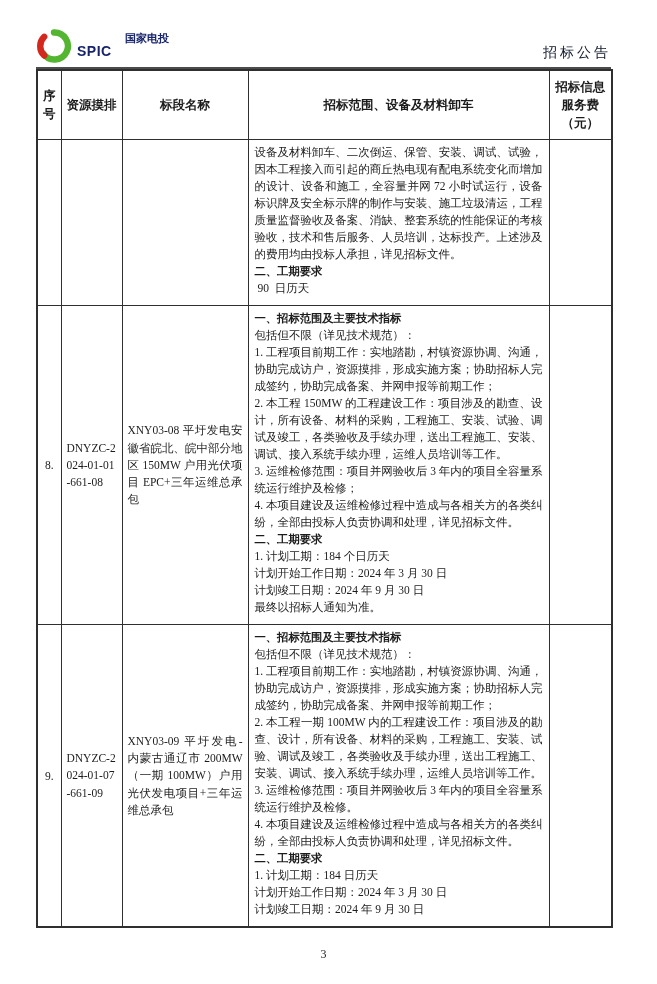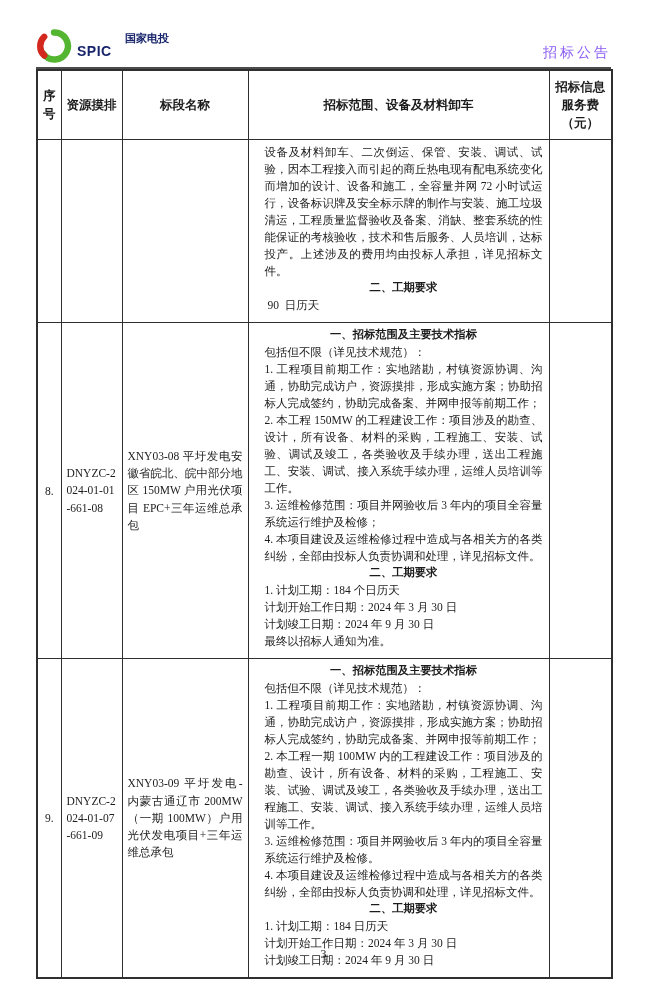--- a/index.html
+++ b/index.html
@@ -19,21 +19,21 @@
   }
   .brand{display:flex;align-items:center;}
   .logo-icon{width:36px;height:36px;flex:0 0 auto;}
   .brand-text{margin-left:5px;color:#17246b;line-height:1.05;}
   .brand-cn{font-size:11px;font-weight:bold;display:block;padding-left:48px;}
   .brand-en{font-size:14px;font-weight:bold;display:block;letter-spacing:.5px;}
   .company{margin-left:9px;color:#17246b;}
   .company-cn{font-size:17px;font-weight:bold;letter-spacing:.5px;line-height:1.1;}
   .company-en{font-size:6.4px;letter-spacing:.12px;margin-top:2px;}
   .doc-type{
-    font-size:14px;color:#8b5cf6;letter-spacing:3px;
+    font-size:14px;color:#0f172a;letter-spacing:3px;
     margin-bottom:2px;
   }
   .header-rule{border-bottom:2px solid #4c4c4c;margin-top:3px;}
   
   table.tender{
     border-collapse:collapse;table-layout:fixed;
     width:575px;
     border:2px solid #2f2f2f;
   }
   table.tender th,table.tender td{
@@ -48,26 +48,26 @@
     text-align:center;padding:7px 4px;line-height:1.45;
   }
   col.c-seq{width:24px;}
   col.c-no{width:61px;}
   col.c-name{width:126px;}
   col.c-scope{width:301px;}
   col.c-fee{width:63px;}
   td.col-seq{text-align:center;padding:2px 1px;}
   td.col-no{padding:3px 5px;word-break:break-all;line-height:1.5;}
   td.col-name{padding:3px 5px;line-height:1.5;text-align:justify;}
-  td.col-scope{padding:4px 6px 8px 16px;}
+  td.col-scope{padding:4px 6px 8px 6px;}
   td.col-fee{padding:2px;}
   .para{
     line-height:17px;text-align:justify;white-space:pre-wrap;
   }
-  .para.bold{font-weight:bold;font-family:Liberation Mono, monospace;font-size:11.3px;text-align:center;}
+  .para.bold{font-weight:bold;font-family:Liberation Serif, serif;font-size:11.3px;text-align:left;}
   
   .page-number{
     position:absolute;left:36px;bottom:22px;width:575px;
     text-align:center;font-size:12px;color:#1c1c1c;
   }
 </style>
 </head>
 <body>
 
 <div class="page">

